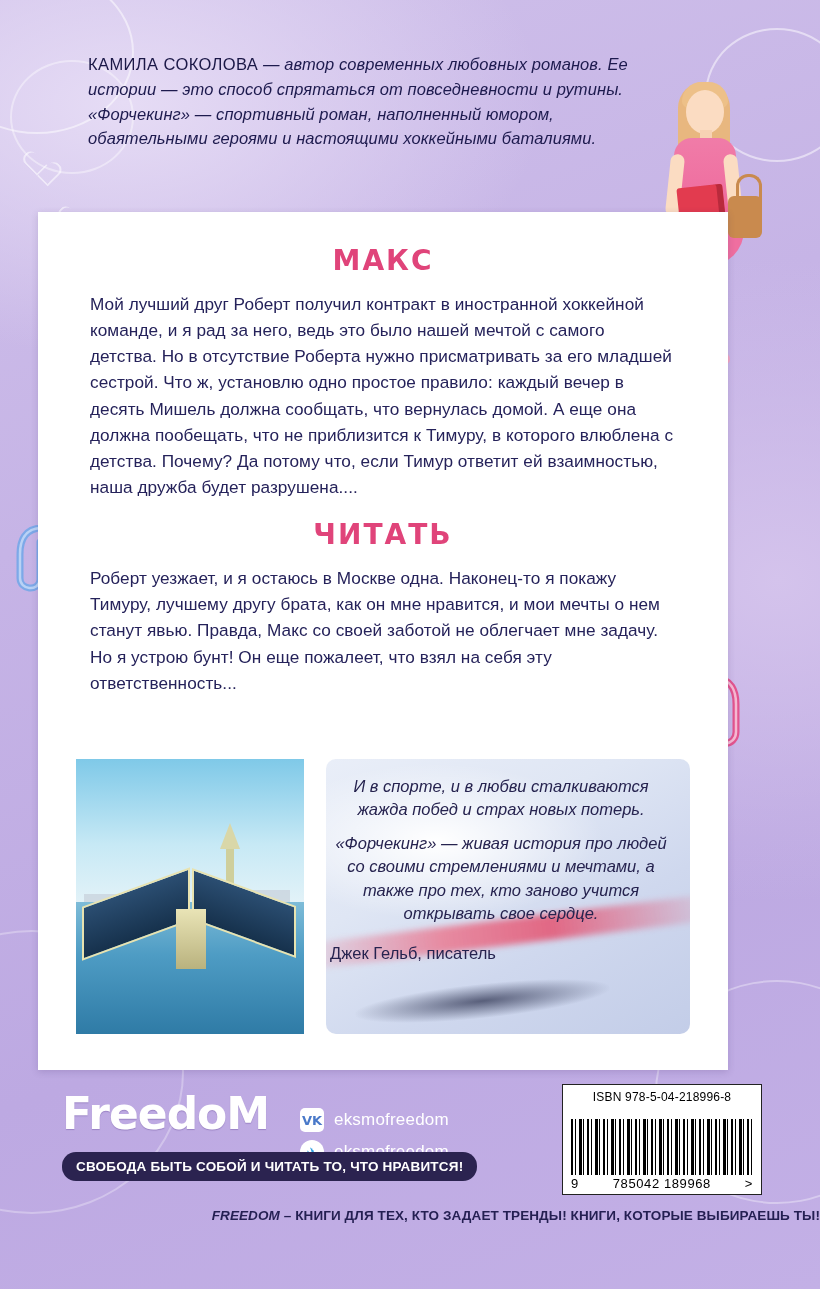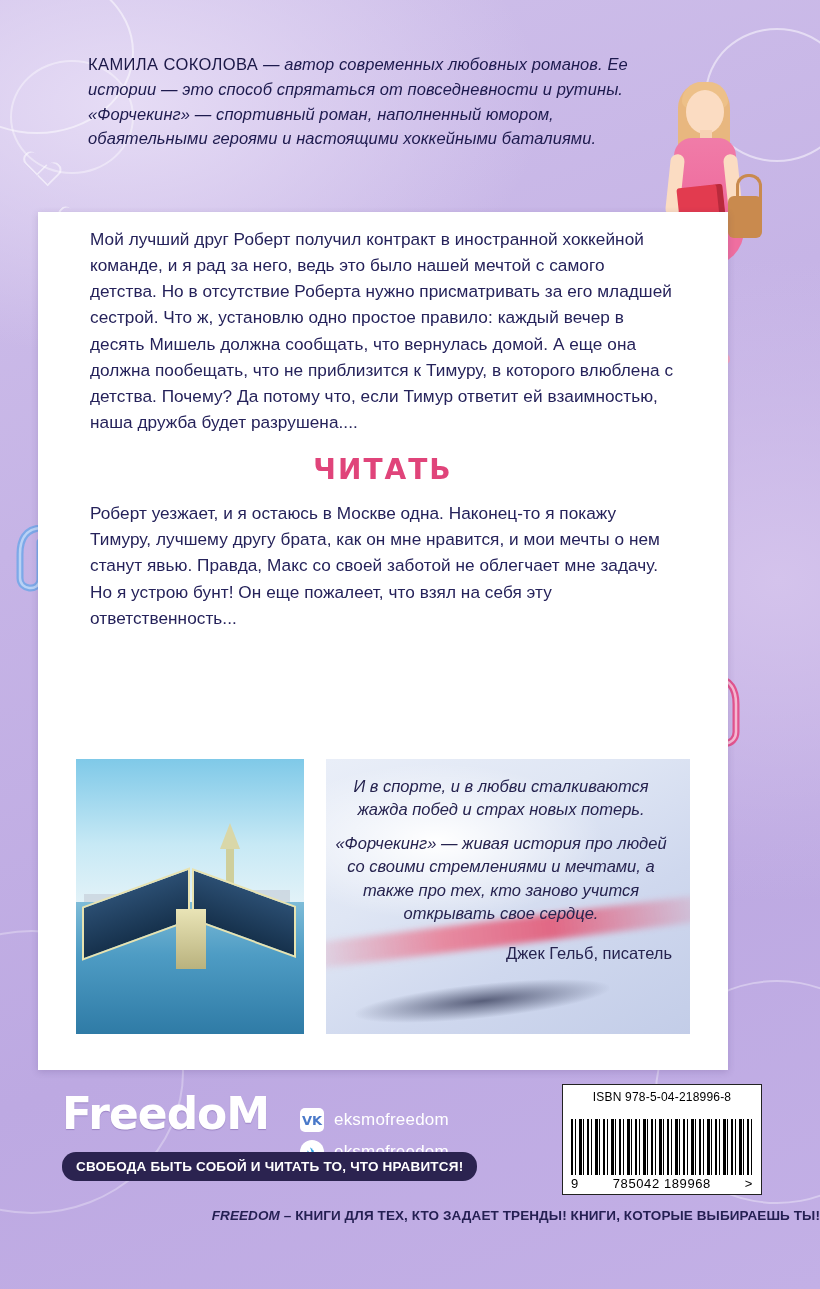--- a/index.html
+++ b/index.html
@@ -172,20 +172,21 @@
 
   .quote-box {
     flex: 1 1 auto;
     position: relative;
     overflow: hidden;
     background:
       radial-gradient(ellipse 260px 120px at 30% 30%, #ffffff 0%, rgba(255,255,255,0) 65%),
       linear-gradient(150deg, #e9eef8 0%, #dfe6f4 35%, #cfd8ee 65%, #c3cde8 100%);
     padding: 16px 18px 12px 4px;
     box-sizing: border-box;
+    border-radius: 10px;
   }
   .quote-box .streak {
     position: absolute;
     left: -10%;
     top: 58%;
     width: 120%;
     height: 26px;
     background: linear-gradient(90deg, rgba(240,120,140,0) 0%, rgba(236,110,134,0.75) 35%, rgba(228,84,114,0.85) 60%, rgba(236,120,144,0) 100%);
     transform: rotate(-7deg);
     filter: blur(3px);
@@ -204,21 +205,21 @@
     color: #26234f;
     font-style: italic;
     font-size: 16.5px;
     line-height: 1.42;
     text-align: center;
   }
   .quote-box .qtext p { margin: 0 0 10px 0; }
   .quote-box .qauthor {
     position: relative;
     margin-top: 18px;
-    text-align: right;
+    text-align: left;
     color: #26234f;
     font-size: 16.5px;
   }
 
   
   .girl { position: absolute; left: 648px; top: 68px; width: 120px; height: 340px; }
   .g-hair-back { position:absolute; left:30px; top:14px; width:52px; height:86px; background:#e8b77f; border-radius:26px 26px 20px 20px; }
   .g-head { position:absolute; left:38px; top:22px; width:38px; height:44px; background:#fbdcc2; border-radius:19px/22px; }
   .g-hair-top { position:absolute; left:34px; top:14px; width:46px; height:26px; background:#edc088; border-radius:23px 23px 8px 8px; }
   .g-neck { position:absolute; left:52px; top:62px; width:12px; height:12px; background:#f7d2b4; }
@@ -371,20 +372,21 @@
 
   <div class="clip clip-right">
     <svg width="44" height="86" viewBox="0 0 44 86">
       <path d="M14 6 C32 6 36 20 36 32 L36 60 C36 74 16 76 14 62 L14 24" fill="none" stroke="#e2548e" stroke-width="7" stroke-linecap="round"></path>
       <path d="M14 6 C32 6 36 20 36 32 L36 60 C36 74 16 76 14 62 L14 24" fill="none" stroke="#f5b8d2" stroke-width="2.5" stroke-linecap="round"></path>
     </svg>
   </div>
 
   <div class="card">
 
+    <h2 class="sec-title max">МАКС</h2>
     <p class="body-text">Мой лучший друг Роберт получил контракт в иностранной хоккейной команде, и я рад за него, ведь это было нашей мечтой с самого детства. Но в отсутствие Роберта нужно присматривать за его младшей сестрой. Что ж, установлю одно простое правило: каждый вечер в десять Мишель должна сообщать, что вернулась домой. А еще она должна пообещать, что не приблизится к Тимуру, в которого влюблена с детства. Почему? Да потому что, если Тимур ответит ей взаимностью, наша дружба будет разрушена....</p>
 
     <h2 class="sec-title mishel">ЧИТАТЬ</h2>
     <p class="body-text">Роберт уезжает, и я остаюсь в Москве одна. Наконец-то я покажу Тимуру, лучшему другу брата, как он мне нравится, и мои мечты о нем станут явью. Правда, Макс со своей заботой не облегчает мне задачу. Но я устрою бунт! Он еще пожалеет, что взял на себя эту ответственность...</p>
 
     <div class="bottom-row">
 
       <div class="cover-img">
         <div class="sky"></div>
         <div class="bldg b1"></div>

